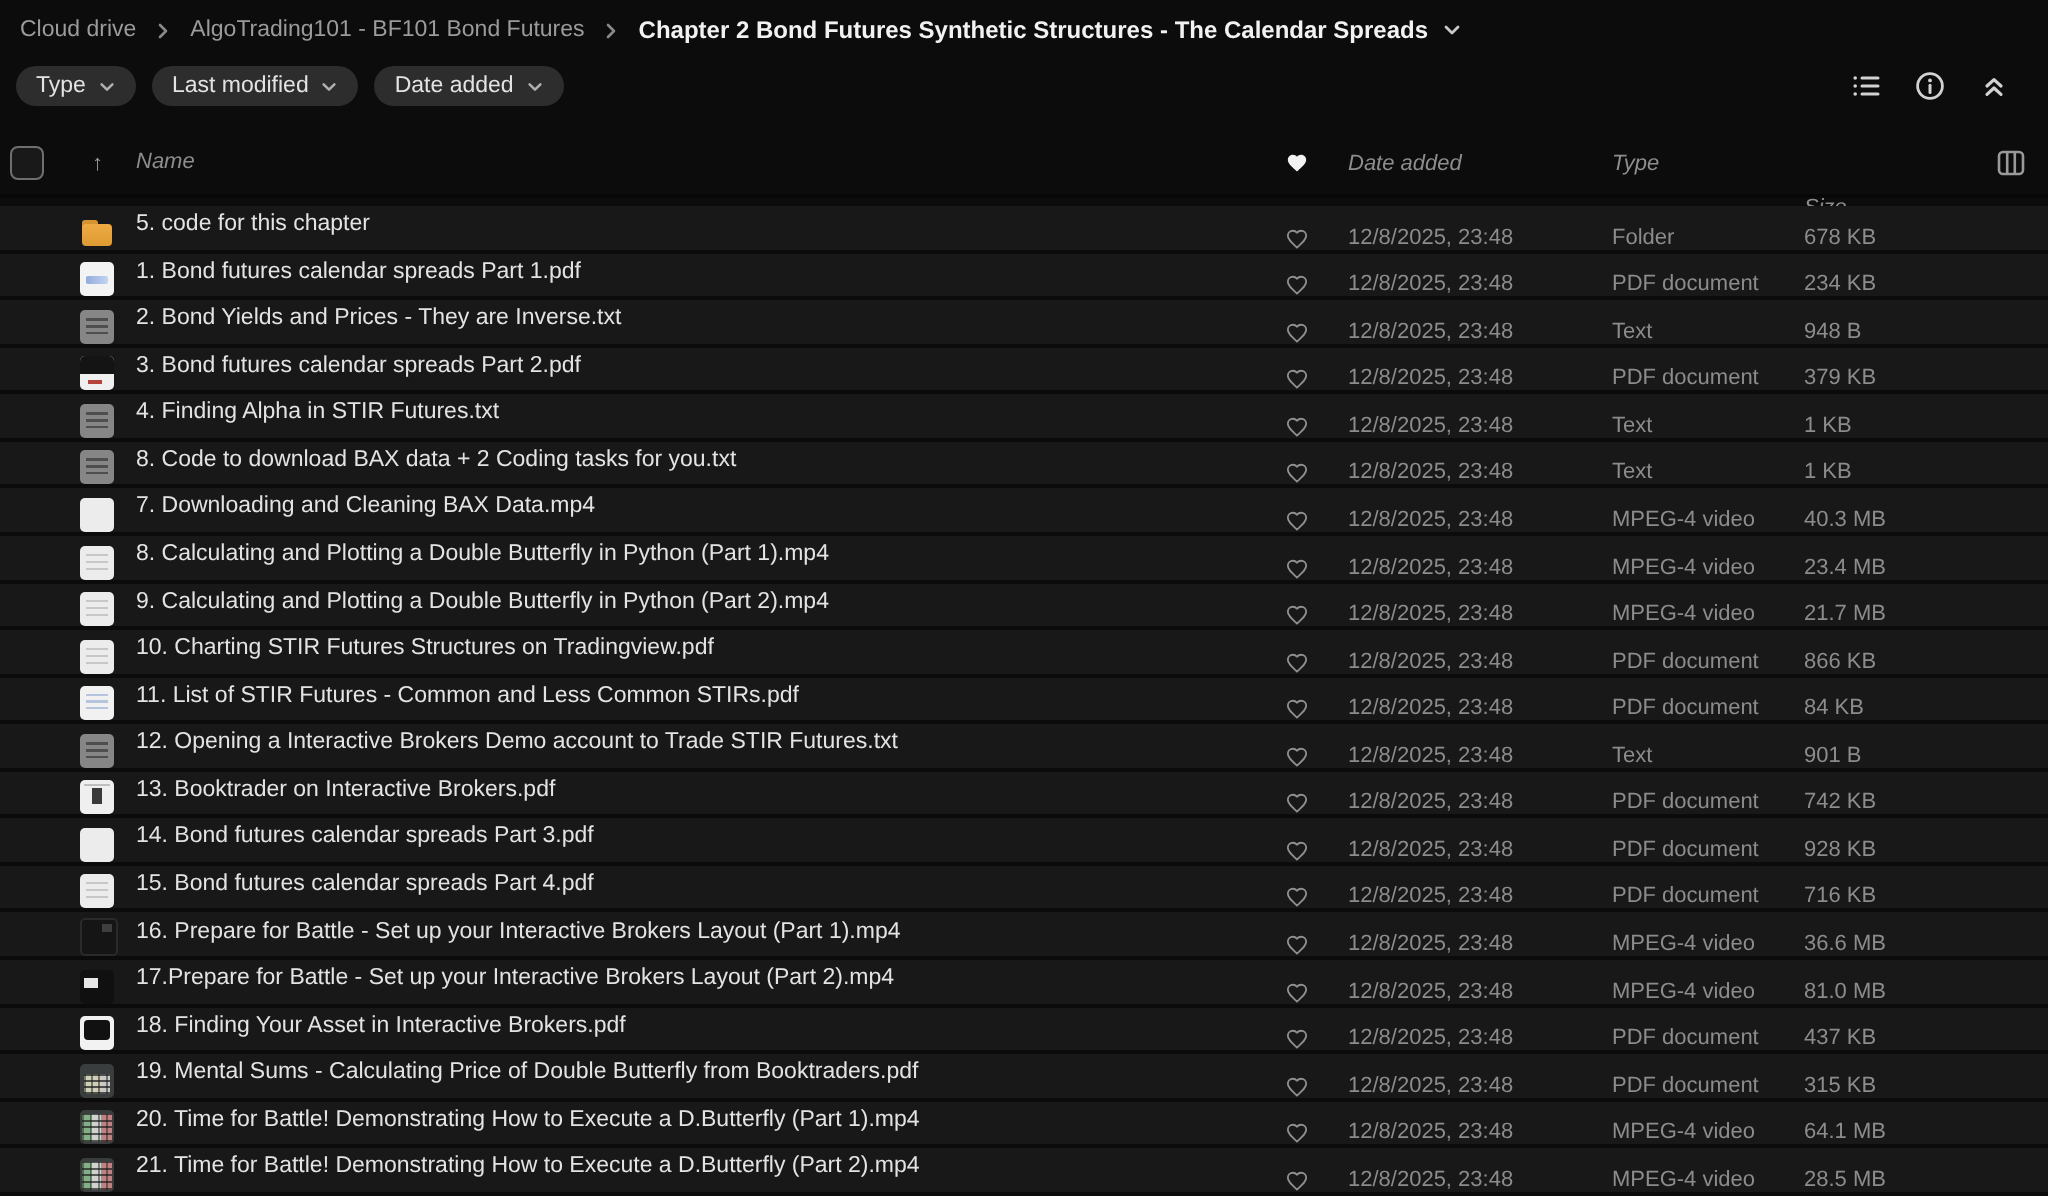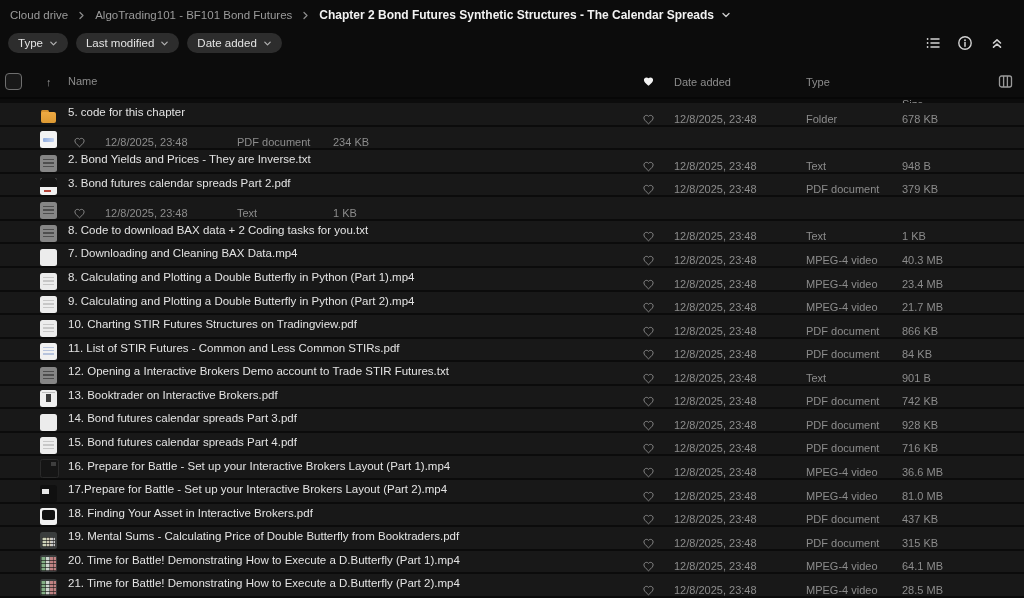--- a/index.html
+++ b/index.html
@@ -21,21 +21,21 @@
   .pills{display:flex;align-items:center;gap:8px;}
   .pill{height:20px;border-radius:10px;background:#2d2d2d;display:flex;align-items:center;gap:6px;
         padding:0 10px;cursor:pointer;}
   .pill span{font-size:11.5px;color:#e3e3e3;}
   .topicons{display:flex;align-items:center;gap:15px;padding-right:11px;}
   .topicon{display:flex;align-items:center;justify-content:center;width:17px;height:17px;cursor:pointer;}
 
   
   .thead{position:absolute;top:66px;left:0;right:0;height:33px;display:flex;align-items:center;
          border-bottom:2px solid #070707;box-sizing:border-box;}
-  .hlabel{font-size:11px;color:#8d8d8d;}
+  .hlabel{font-size:11px;color:#8d8d8d;font-style:italic;}
   .checkbox{width:15px;height:15px;border:1.5px solid #6f6f6f;border-radius:4px;background:#191919;
             margin-left:5px;cursor:pointer;}
   .sortarrow{font-size:11px;color:#9b9b9b;padding-left:6px;}
 
   
   .cell{display:flex;align-items:center;box-sizing:border-box;flex:none;}
   .c-gutter{width:40px;}
   .c-icon{width:28px;}
   .c-name{width:569px;overflow:hidden;white-space:nowrap;text-overflow:ellipsis;display:block;line-height:23.5px;}
   .c-heart{width:22px;justify-content:center;}
@@ -210,20 +210,21 @@
     <div class="cell c-type meta">Folder</div>
     <div class="cell c-size meta">678 KB</div>
     <div class="cell c-end"></div>
   </div>
 
   <div class="row">
     <div class="cell c-gutter"></div>
     <div class="cell c-icon">
       <div class="ic ic-pdf-chart"></div>
     </div>
+    <div class="cell c-name fname">1. Bond futures calendar spreads Part 1.pdf</div>
     <div class="cell c-heart">
       <svg width="11" height="11" viewBox="0 0 24 24">
         <path d="M12 21.35l-1.45-1.32C5.4 15.36 2 12.28 2 8.5 2 5.42 4.42 3 7.5 3c1.74 0 3.41.81 4.5 2.09C13.09 3.81 14.76 3 16.5 3 19.58 3 22 5.42 22 8.5c0 3.78-3.4 6.86-8.55 11.54L12 21.35z" fill="none" stroke="#8f8f8f" stroke-width="2"></path>
       </svg>
     </div>
     <div class="cell c-date meta">12/8/2025, 23:48</div>
     <div class="cell c-type meta">PDF document</div>
     <div class="cell c-size meta">234 KB</div>
     <div class="cell c-end"></div>
   </div>
@@ -260,20 +261,21 @@
     <div class="cell c-type meta">PDF document</div>
     <div class="cell c-size meta">379 KB</div>
     <div class="cell c-end"></div>
   </div>
 
   <div class="row">
     <div class="cell c-gutter"></div>
     <div class="cell c-icon">
       <div class="ic ic-txt"></div>
     </div>
+    <div class="cell c-name fname">4. Finding Alpha in STIR Futures.txt</div>
     <div class="cell c-heart">
       <svg width="11" height="11" viewBox="0 0 24 24">
         <path d="M12 21.35l-1.45-1.32C5.4 15.36 2 12.28 2 8.5 2 5.42 4.42 3 7.5 3c1.74 0 3.41.81 4.5 2.09C13.09 3.81 14.76 3 16.5 3 19.58 3 22 5.42 22 8.5c0 3.78-3.4 6.86-8.55 11.54L12 21.35z" fill="none" stroke="#8f8f8f" stroke-width="2"></path>
       </svg>
     </div>
     <div class="cell c-date meta">12/8/2025, 23:48</div>
     <div class="cell c-type meta">Text</div>
     <div class="cell c-size meta">1 KB</div>
     <div class="cell c-end"></div>
   </div>

